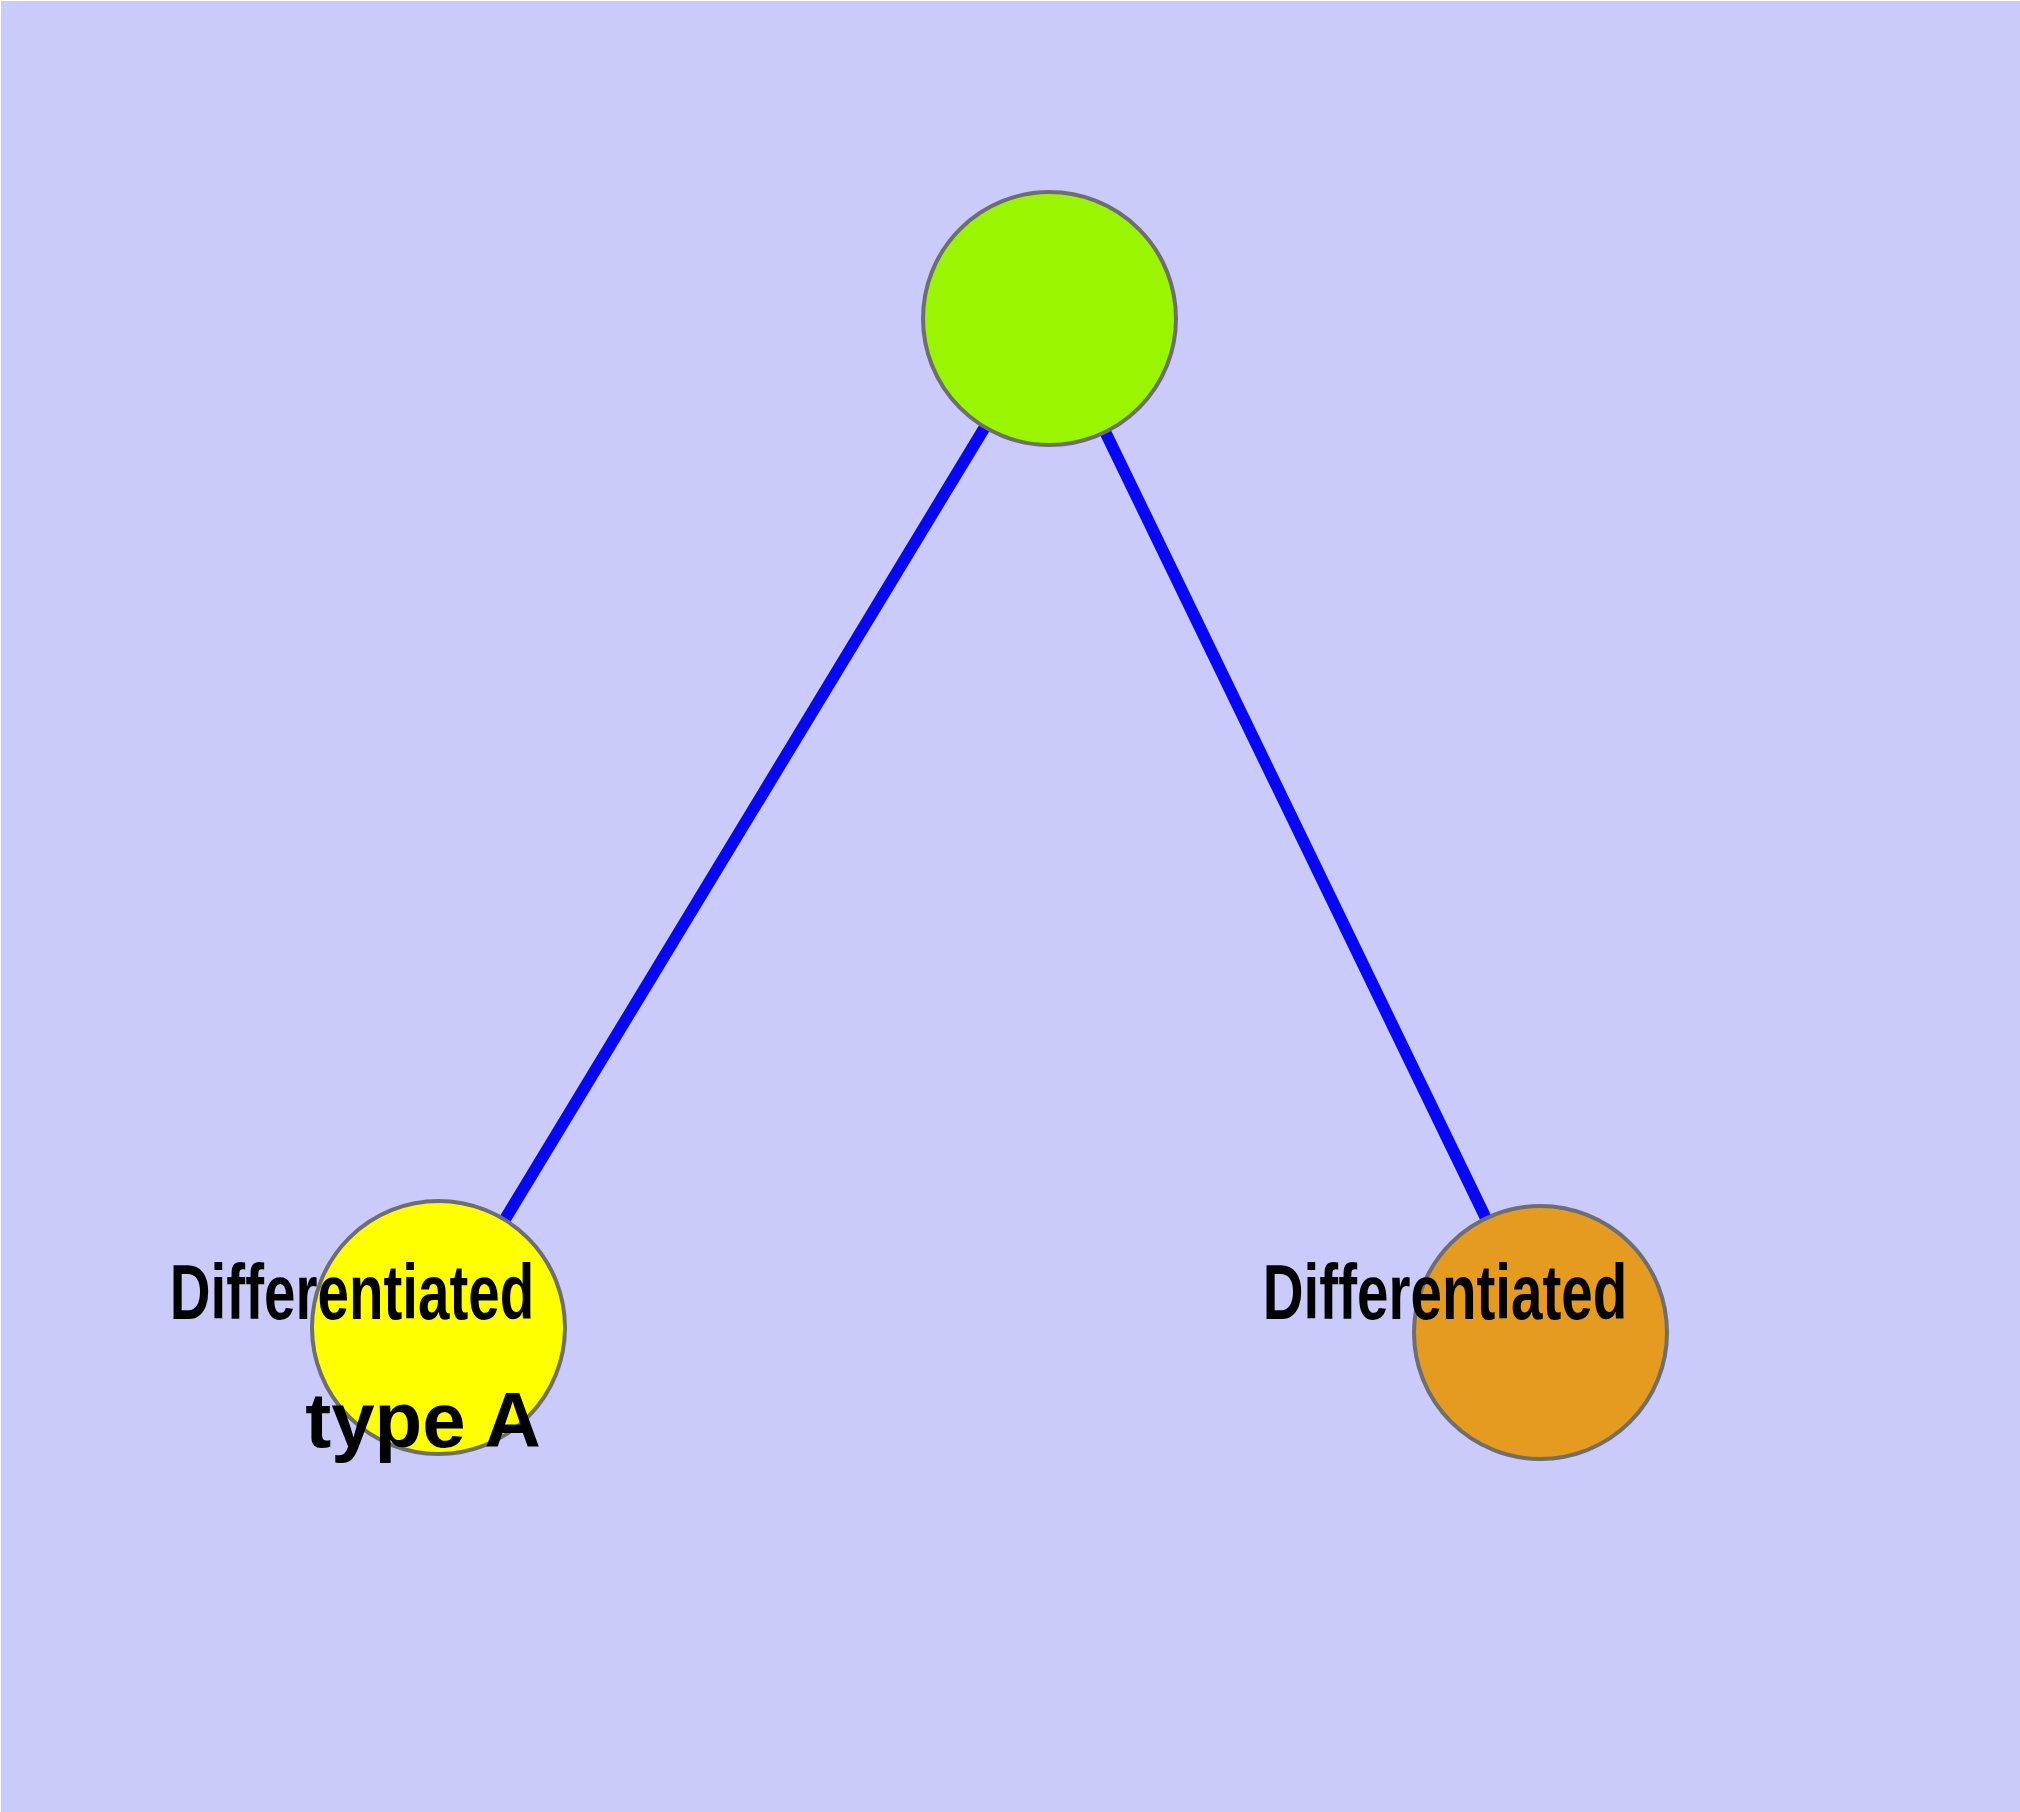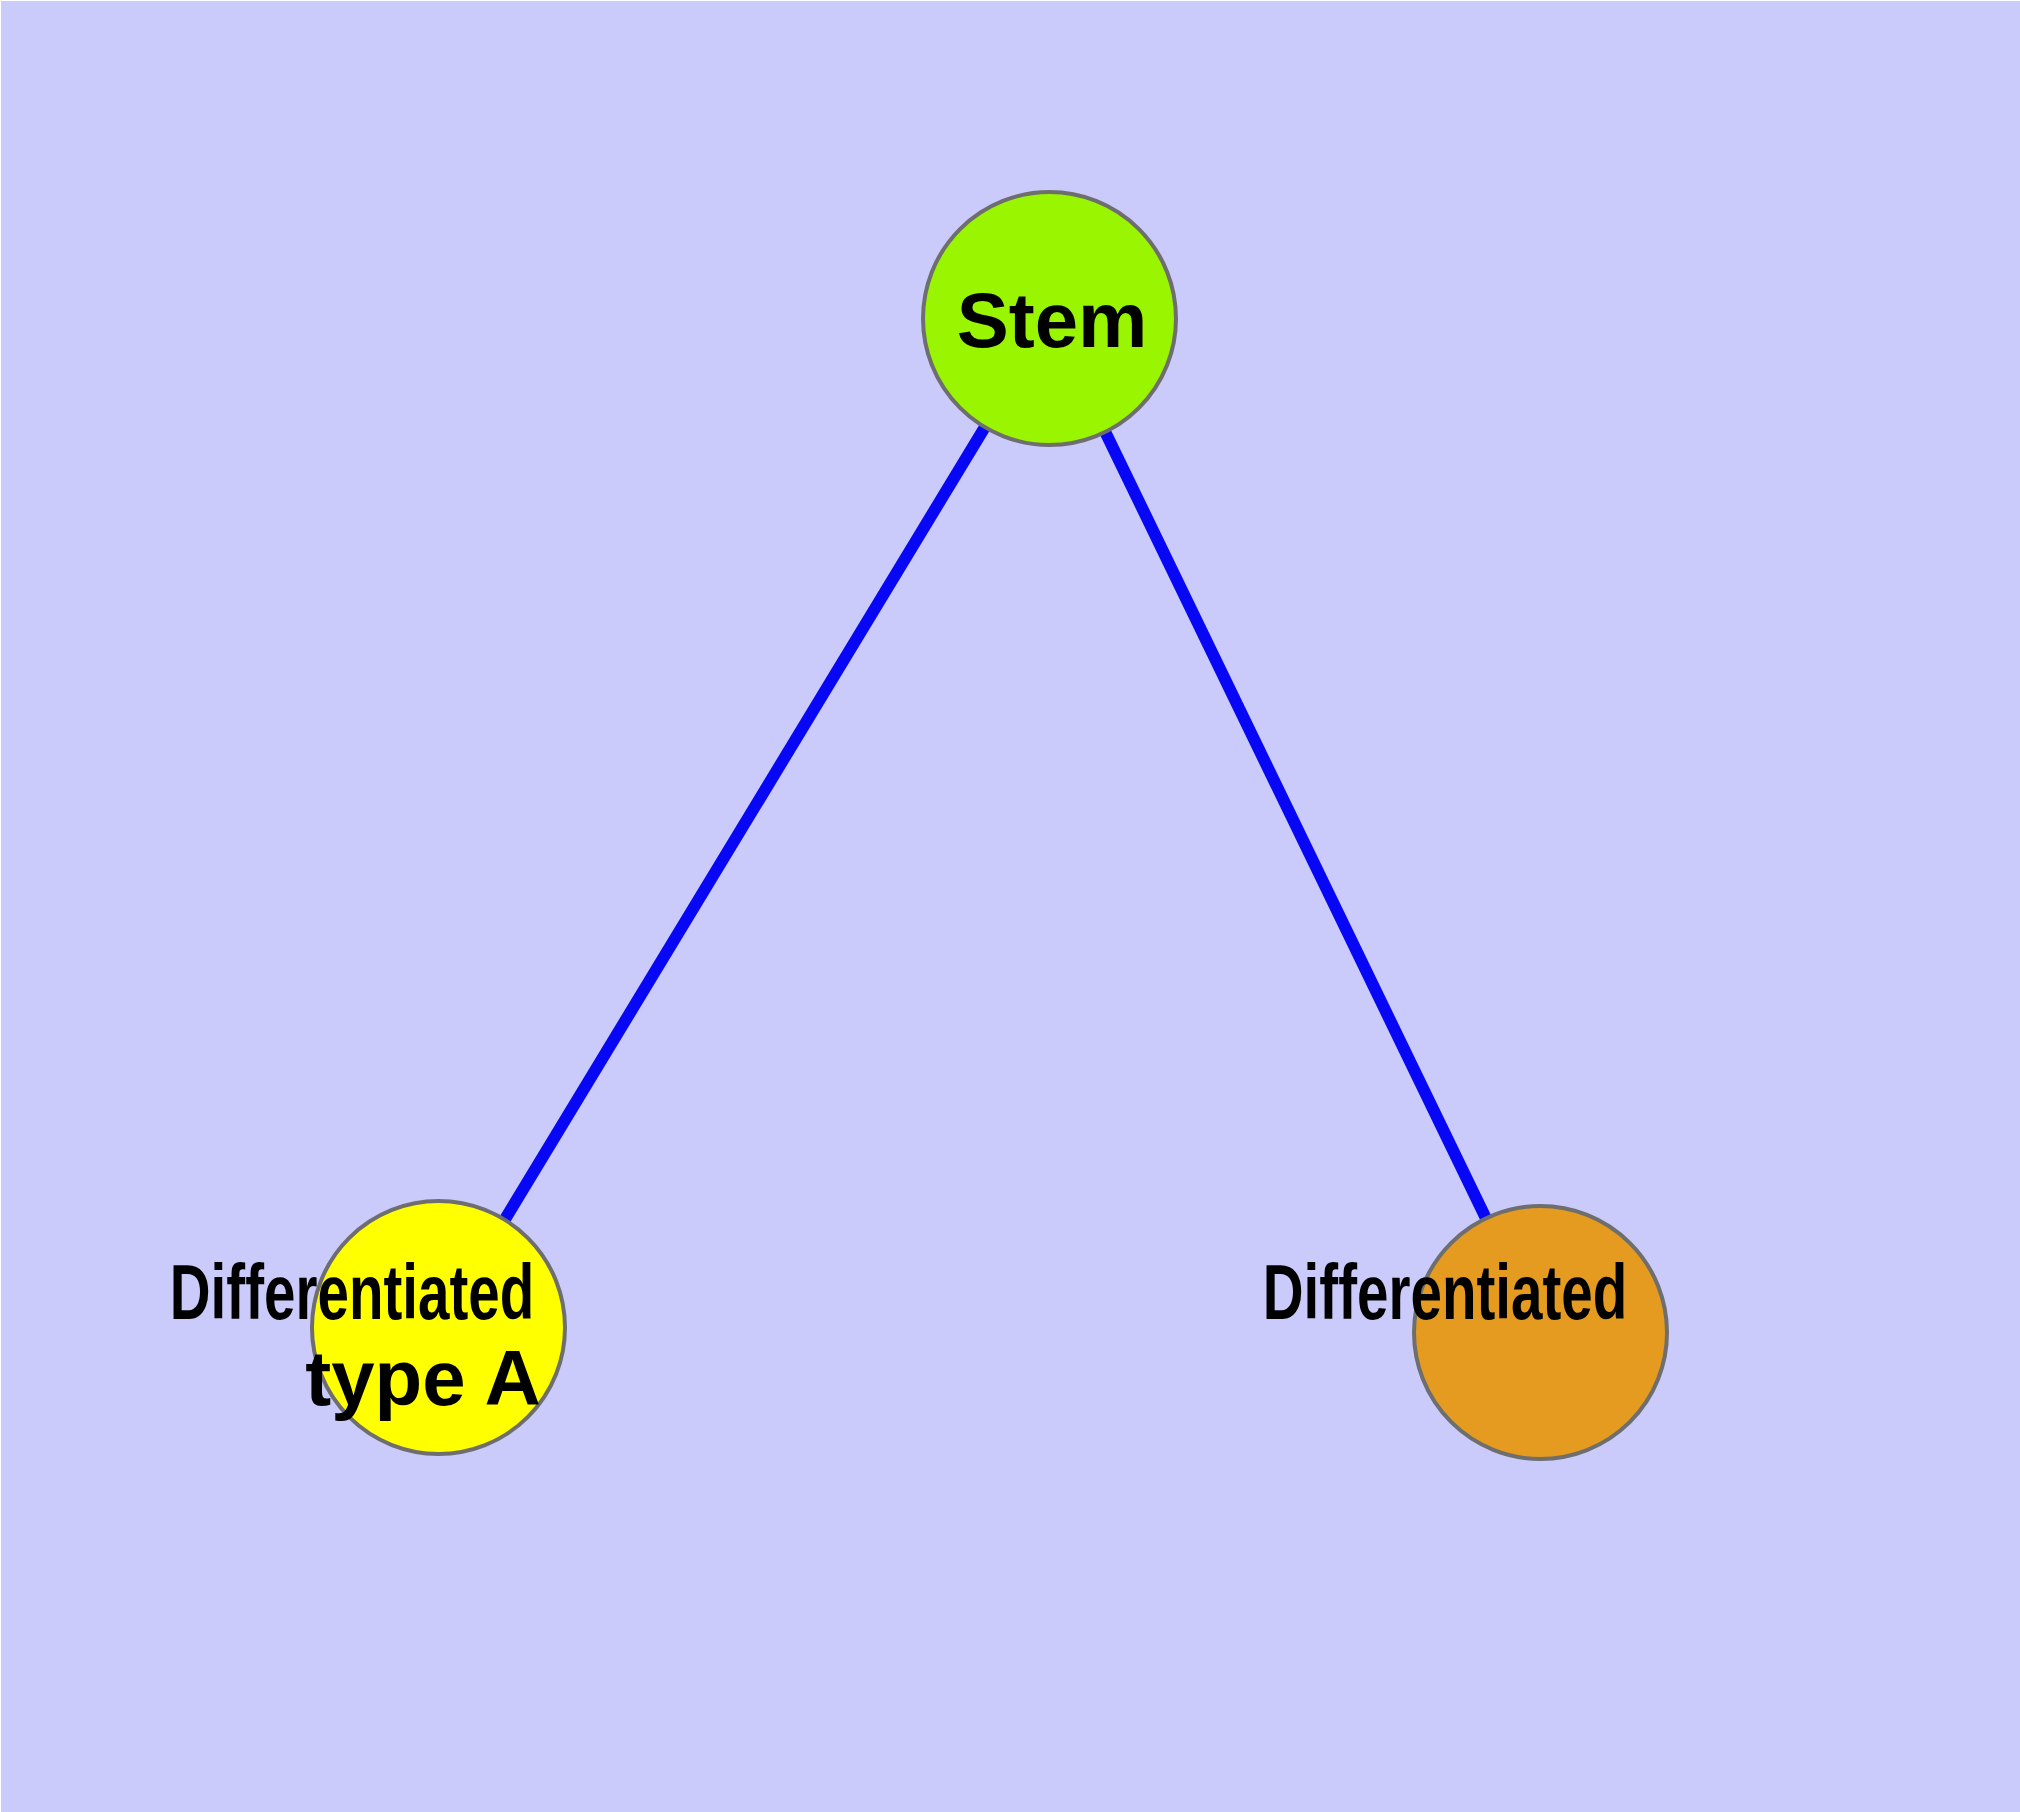--- a/index.html
+++ b/index.html
@@ -47,41 +47,40 @@
   .node-label.condensed {
     transform: translateX(-50%) scaleX(0.725);
   }
   
   .node-stem   { left: 920px; top: 189px;  }
   .node-diff-a { left: 309px;  top: 1198px; }
   .node-diff-b { left: 1411px; top: 1203px; }
   
   .lbl-stem    { left: 1051px; top: 280px;  }
   .lbl-a-1     { left: 351px;  top: 1252px; }
-  .lbl-a-2     { left: 422px;  top: 1338px; text-align: right; }
+  .lbl-a-2     { left: 422px;  top: 1380px; text-align: right; }
   .lbl-b-1     { left: 1444px; top: 1252px; }
   .lbl-b-2     { left: 1531px; top: 1338px; }
 </style>
 </head>
 <body>
 
 <div class="canvas" style="background: rgb(202, 202, 251);">
 
   <svg class="edges-layer" width="2021" height="1812" viewBox="0 0 2384 2138">
     <line class="edge" x1="1238" y1="375" x2="517" y2="1565" style="stroke: rgb(7, 7, 245);"></line>
     <line class="edge" x1="1238" y1="375" x2="1817" y2="1571" style="stroke: rgb(7, 7, 245);"></line>
   </svg>
 
   <div class="node node-stem" style="background: rgb(154, 245, 0);"></div>
 
   <div class="node node-diff-a" style="background: rgb(255, 255, 0);"></div>
 
   <div class="node node-diff-b" style="background: rgb(228, 155, 32);"></div>
 
-  <div class="node-label lbl-stem">Stem</div>
 
   <div class="node-label condensed lbl-a-1">Differentiated</div>
 
   <div class="node-label lbl-a-2">type A</div>
 
   <div class="node-label condensed lbl-b-1">Differentiated</div>
 
 
 </div>
 

